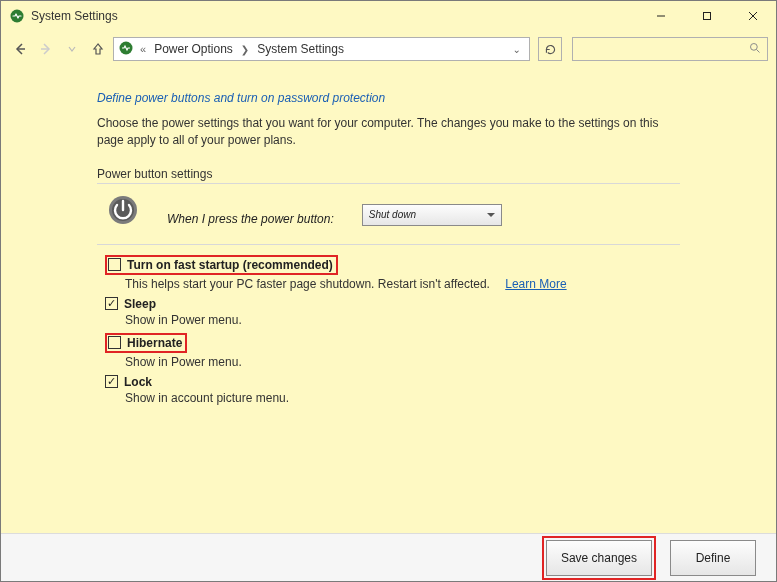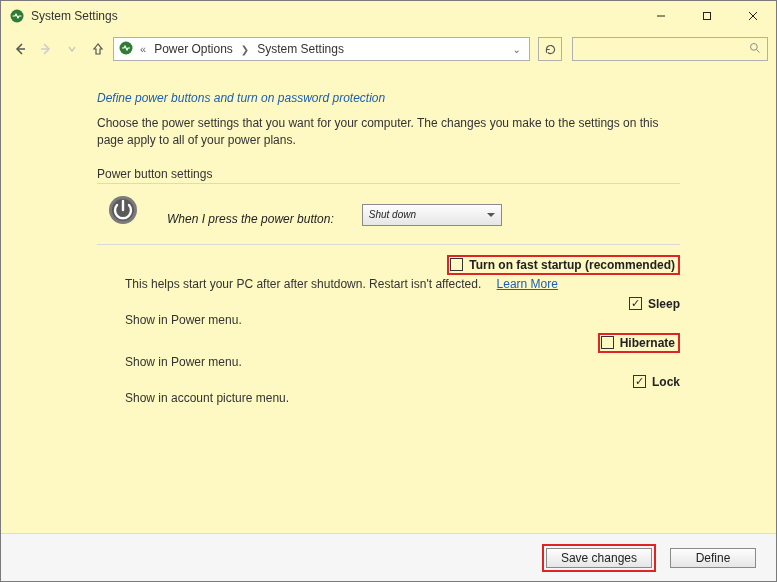--- a/index.html
+++ b/index.html
@@ -137,21 +137,20 @@
     margin-top: 2px;
   }
   .shutdown-list {
     margin-left: 8px;
   }
   .opt {
     margin: 6px 0 2px 0;
     display: flex;
     align-items: center;
     gap: 6px;
-    justify-content: flex-end;
   }
   .opt .cb {
     width: 13px; height: 13px;
     border: 1px solid #333;
     display: inline-flex;
     align-items: center;
     justify-content: center;
     font-size: 11px;
     line-height: 1;
     color: #222;
@@ -178,21 +177,21 @@
     border-top: 1px solid #dcdcdc;
     display: flex;
     align-items: center;
     justify-content: flex-end;
     padding: 0 20px;
     gap: 14px;
     background: #f6f6f6;
   }
   .btn {
     min-width: 86px;
-    height: 20px;
+    height: 36px;
     border: 1px solid #8a8a8a;
     background: linear-gradient(#fdfdfd,#e6e6e6);
     padding: 0 14px;
     display: inline-flex;
     align-items: center;
     justify-content: center;
     font-size: 12px;
   }
   .btn-highlight {
     border: 2px solid #e02424;
@@ -315,21 +314,21 @@
 
     <div class="shutdown-list">
 
       <div class="opt">
         <span class="highlight">
           <span class="cb"></span>
           <span class="lbl">Turn on fast startup (recommended)</span>
         </span>
       </div>
       <div class="opt-desc">
-        <span>This helps start your PC after after shutdown. Restart isn't affected. </span><a class="learn">Learn More</a>
+        <span>This helps start your PC faster page shutdown. Restart isn't affected. </span><a class="learn">Learn More</a>
       </div>
 
       <div class="opt">
         <span class="cb">✓</span>
         <span class="lbl">Sleep</span>
       </div>
       <div class="opt-desc">Show in Power menu.</div>
 
       <div class="opt">
         <span class="highlight">

